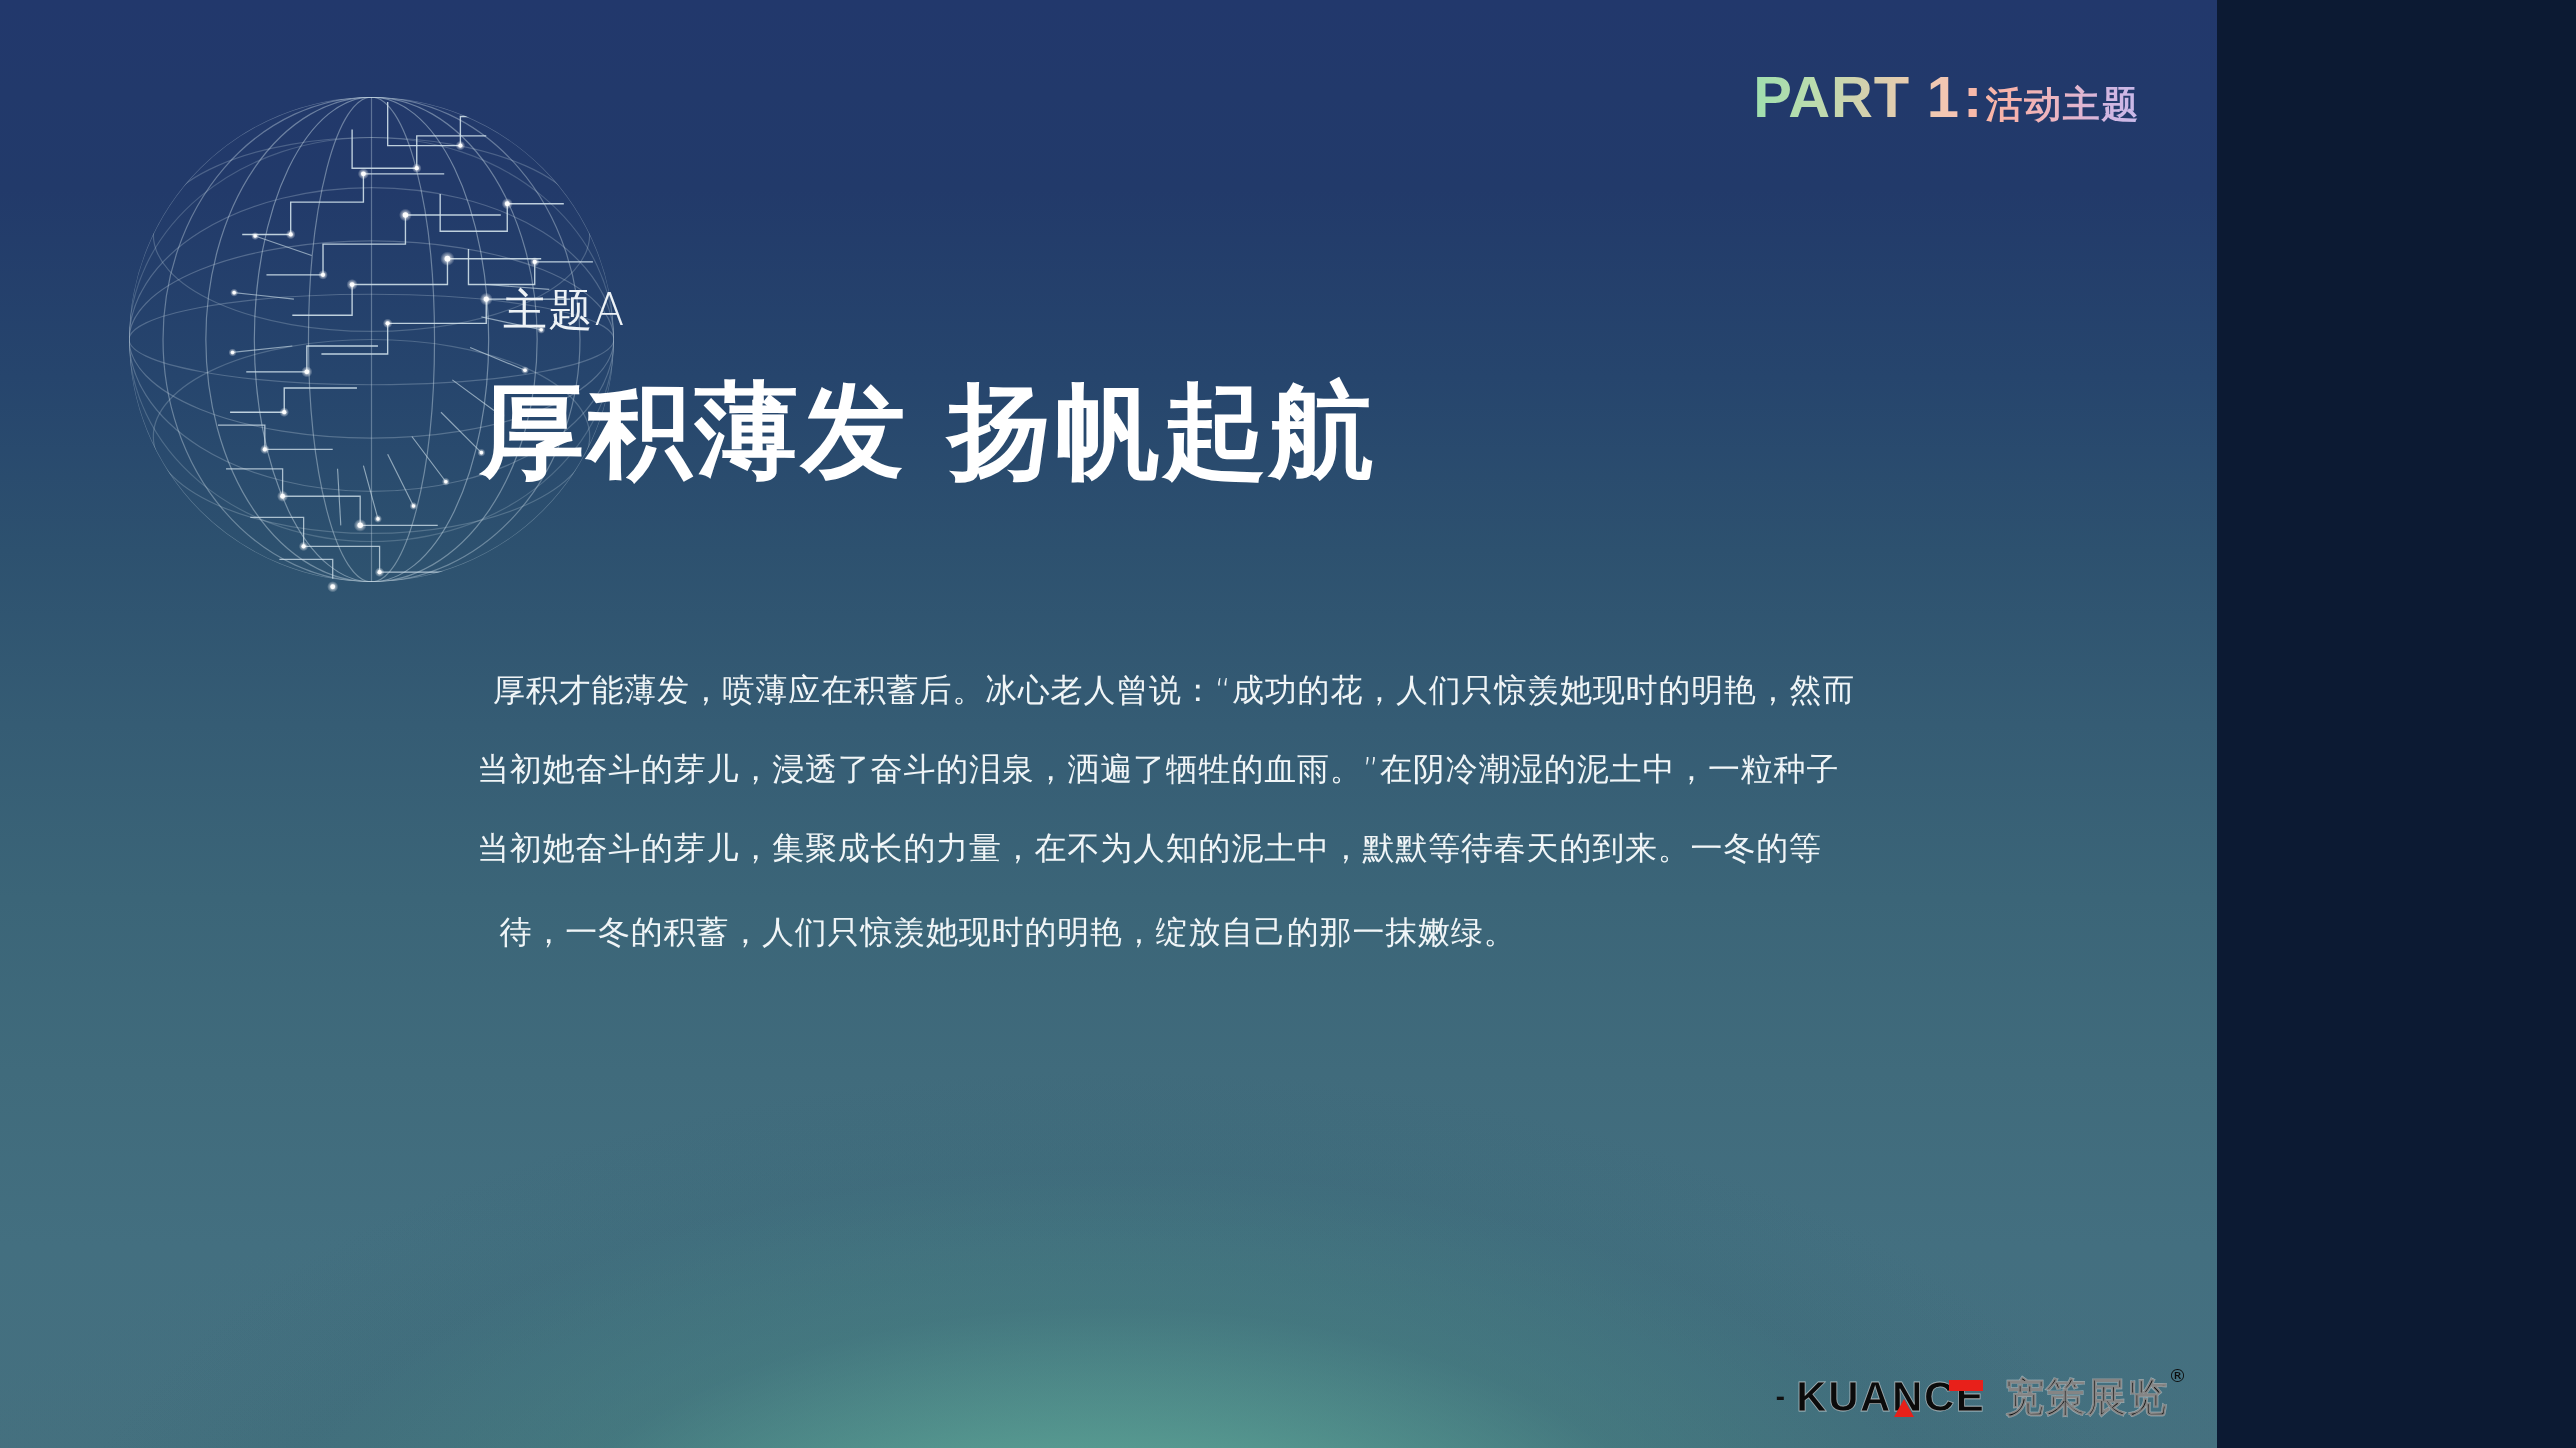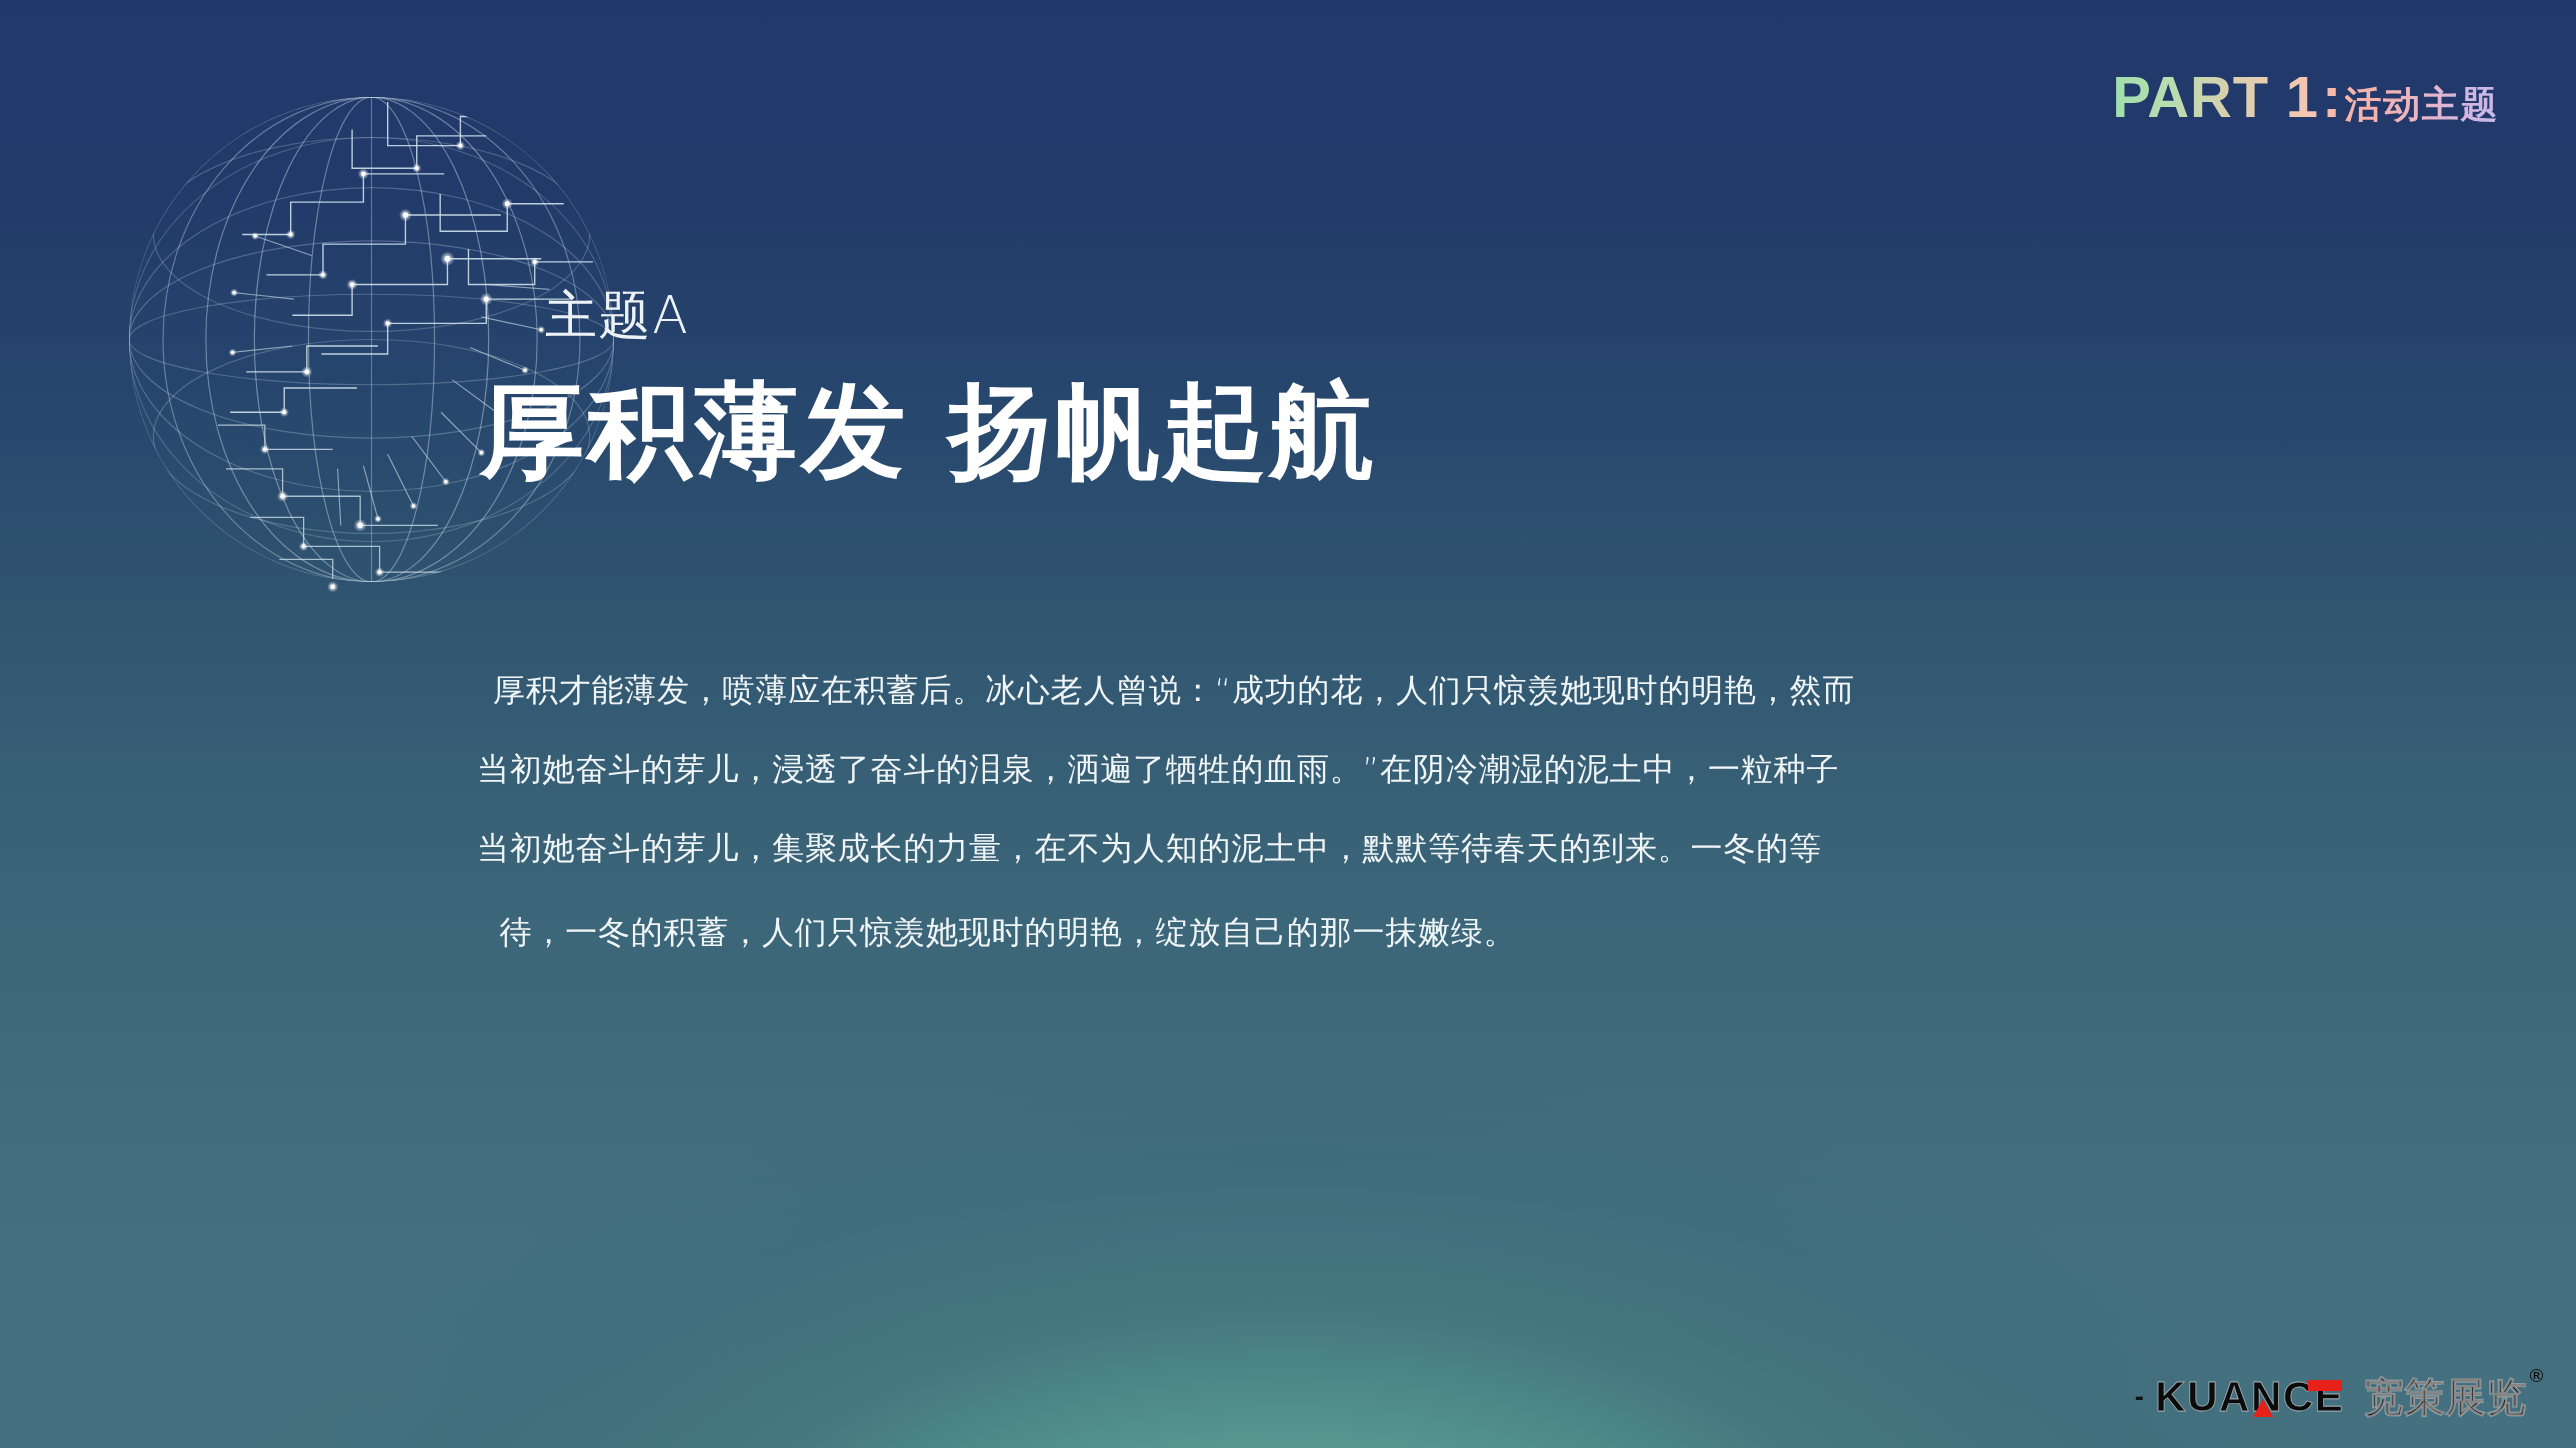--- a/index.html
+++ b/index.html
@@ -7,21 +7,21 @@
   html, body {
     width:2576px; height:1449px;
     overflow:hidden;
     background:#0c1a33;
     font-family:"Liberation Sans","DejaVu Sans",sans-serif;
   }
 
   
   .slide{
     position:relative;
-    width:2576px; height:1449px;
+    width:2217px; height:1449px;
     overflow:hidden;
     
     background:
       radial-gradient(ellipse 1213px 631px at 50% 112%,
           rgba(118,198,168,0.92) 0%,
           rgba(95,170,152,0.72) 26%,
           rgba(70,130,128,0.40) 50%,
           rgba(50,98,110,0.14) 72%,
           rgba(0,0,0,0) 88%),
       radial-gradient(ellipse 1860px 971px at 50% 128%,
@@ -78,26 +78,25 @@
     font-family:"DejaVu Sans","Liberation Sans",sans-serif;
     background:linear-gradient(90deg,#f8b5a6 0%,#f6b2ae 22%,#e8b6c8 52%,#d3b6e0 78%,#c8b9ea 100%);
     -webkit-background-clip:text; background-clip:text;
     color:transparent; -webkit-text-fill-color:transparent;
   }
 
   
   .theme-label{
     position:absolute;
     left:503px; top:281px;
-    font-size:52px;
+    font-size:44px;
     font-weight:300;
     color:#edf2f6;
     letter-spacing:1.6px;
     font-family:"DejaVu Sans","Liberation Sans",sans-serif;
-    margin-left:42px;
   }
   .main-title{
     position:absolute;
     left:480px; top:368px;
     font-size:104px;
     font-weight:bold;
     color:#ffffff;
     letter-spacing:3.2px;
     line-height:1.22;
     white-space:nowrap;

